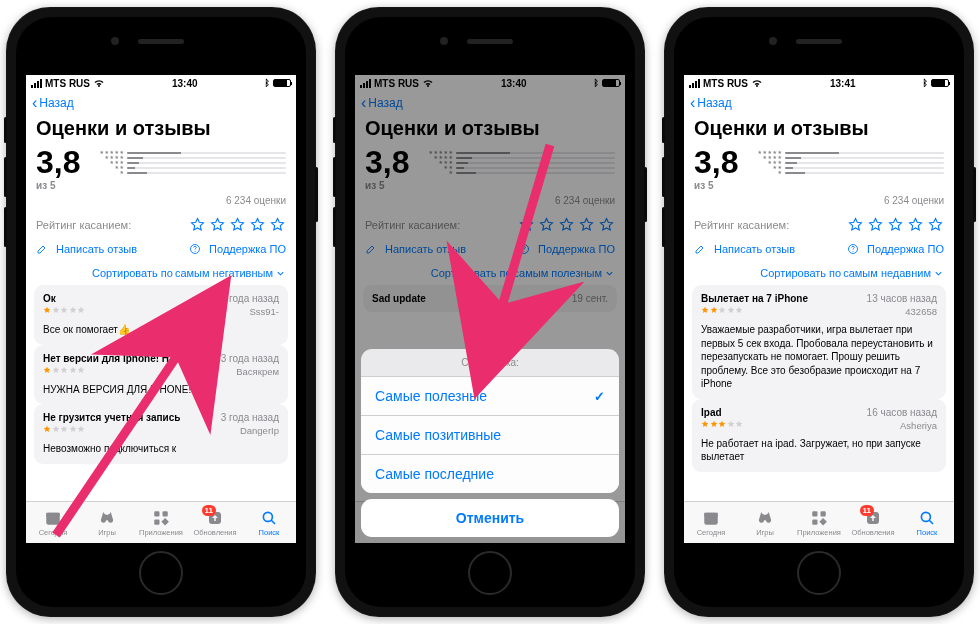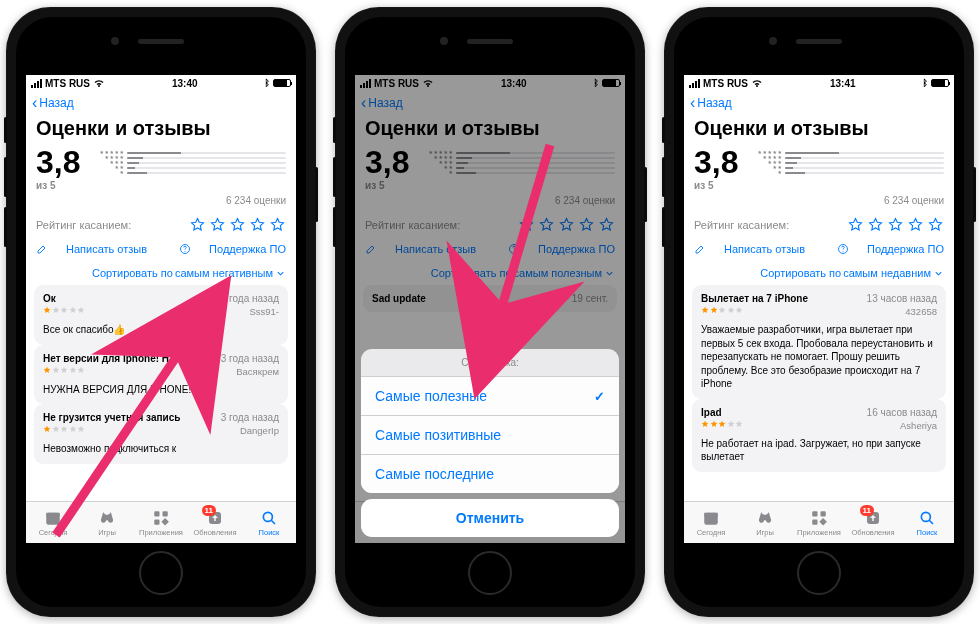--- a/index.html
+++ b/index.html
@@ -38,21 +38,21 @@
   .histo .row { display:flex; align-items:center; gap:3px; height:5px; }
   .histo .stars { display:flex; justify-content:flex-end; width:34px; font-size:5px; color:#8a8a8e; letter-spacing:.5px; line-height:1;}
   .histo .bar { flex:1; height:2px; background:#e5e5ea; border-radius:1px; overflow:hidden; }
   .histo .bar i { display:block; height:100%; background:#8a8a8e; }
   .count { text-align:right; font-size:10px; color:#8a8a8e; padding:0 10px 6px; }
 
   .tap-row { display:flex; align-items:center; justify-content:space-between; padding:4px 10px 6px; font-size:11px; color:#8a8a8e; }
   .tap-row .stars5 { display:flex; gap:3px; }
   .star-out { width:17px; height:17px; }
   .row-links { display:flex; justify-content:space-between; padding:4px 10px 8px; color:#007aff; font-size:11px; }
-  .row-links span { display:flex; align-items:center; gap:18px; }
+  .row-links span { display:flex; align-items:center; gap:8px; }
   .ico { width:12px; height:12px; }
   .sort-row { display:flex; justify-content:flex-end; padding:4px 10px 6px; color:#007aff; font-size:11px; gap:2px; align-items:center; }
 
   .cards { padding:0 8px; display:flex; flex-direction:column; }
   .card { background:#f3f3f5; border-radius:9px; padding:8px 9px; font-size:10px; }
   .card .h { display:flex; justify-content:space-between; font-weight:600; font-size:10px; }
   .card .h .r { color:#8a8a8e; font-weight:400; text-align:center; }
   .card .sub { display:flex; justify-content:space-between; margin-top:2px; }
   .card .body { margin-top:6px; font-size:10px; line-height:1.35; }
   .sstars { display:flex; gap:.5px; }
@@ -265,21 +265,21 @@
                   </svg>
                   <svg class="ss" fill="#d1d1d4">
                     <use href="#star"></use>
                   </svg>
                   <svg class="ss" fill="#d1d1d4">
                     <use href="#star"></use>
                   </svg>
                 </div>
                 <span class="author">Sss91-</span>
               </div>
-            <div class="body">Все ок спасибо👍</div>
+            <div class="body">Все ок помогает👍</div>
           </div>
           <div class="card">
             <div class="h">
                 <span>Нет версии для Iphone! НУЖ…</span>
                 <span class="r">3 года назад</span>
               </div>
             <div class="sub">
                 <div class="sstars">
                   <svg class="ss" fill="#ff9500">
                     <use href="#star"></use>

